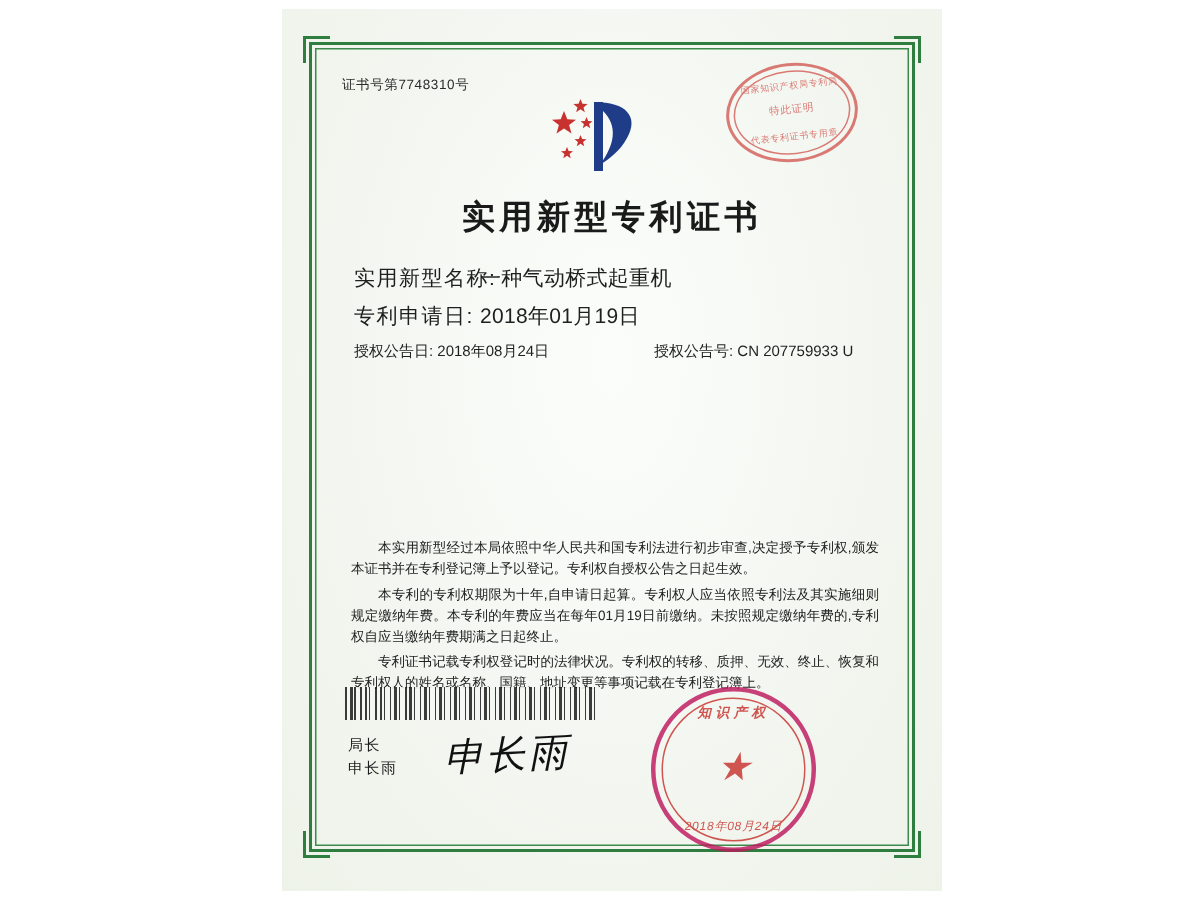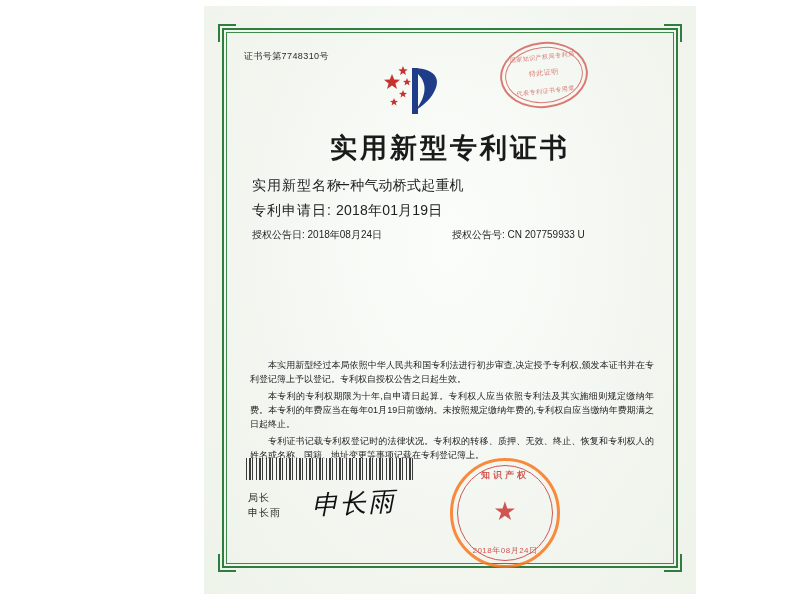--- a/index.html
+++ b/index.html
@@ -17,25 +17,24 @@
     position: relative;
     width: 800px;
     height: 600px;
     background: #ffffff;
   }
   
   .cert {
     position: absolute;
     left: 188px;
     top: 6px;
-    width: 492px;
+    width: 440px;
     height: 588px;
     background: #bef264;
     overflow: hidden;
-    margin-left: 16px;
   }
   .cert-inner-bg {
     position: absolute;
     inset: 0;
     background:
       radial-gradient(ellipse at 50% 40%, #fbfdfa 0%, #f1f5ee 70%, #eef3ea 100%);
   }
   .border-outer {
     position: absolute;
     left: 18px;
@@ -83,21 +82,21 @@
   }
   .logo svg { display: block; }
 
   .title {
     position: absolute;
     left: 0;
     right: 0;
     top: 124px;
     text-align: center;
     font-family: "DejaVu Sans", "Liberation Sans", sans-serif;
-    font-size: 27px;
+    font-size: 22px;
     font-weight: bold;
     letter-spacing: 3px;
     color: #1a1a1a;
   }
 
   .fields {
     position: absolute;
     left: 48px;
     top: 172px;
     right: 44px;
@@ -188,23 +187,24 @@
   }
 
   
   .seal-bottom {
     position: absolute;
     left: 246px;
     top: 452px;
     width: 104px;
     height: 104px;
     border-radius: 50%;
-    border: 3px solid #f97316;
+    border: 3px solid #be185d;
     color: #c8322e;
     opacity: 0.82;
+    font-style: italic;
   }
   .seal-bottom .seal-ring {
     position: absolute;
     inset: 4px;
     border-radius: 50%;
     border: 1px solid #c8322e;
   }
   .seal-bottom .seal-star {
     position: absolute;
     left: 50%;

